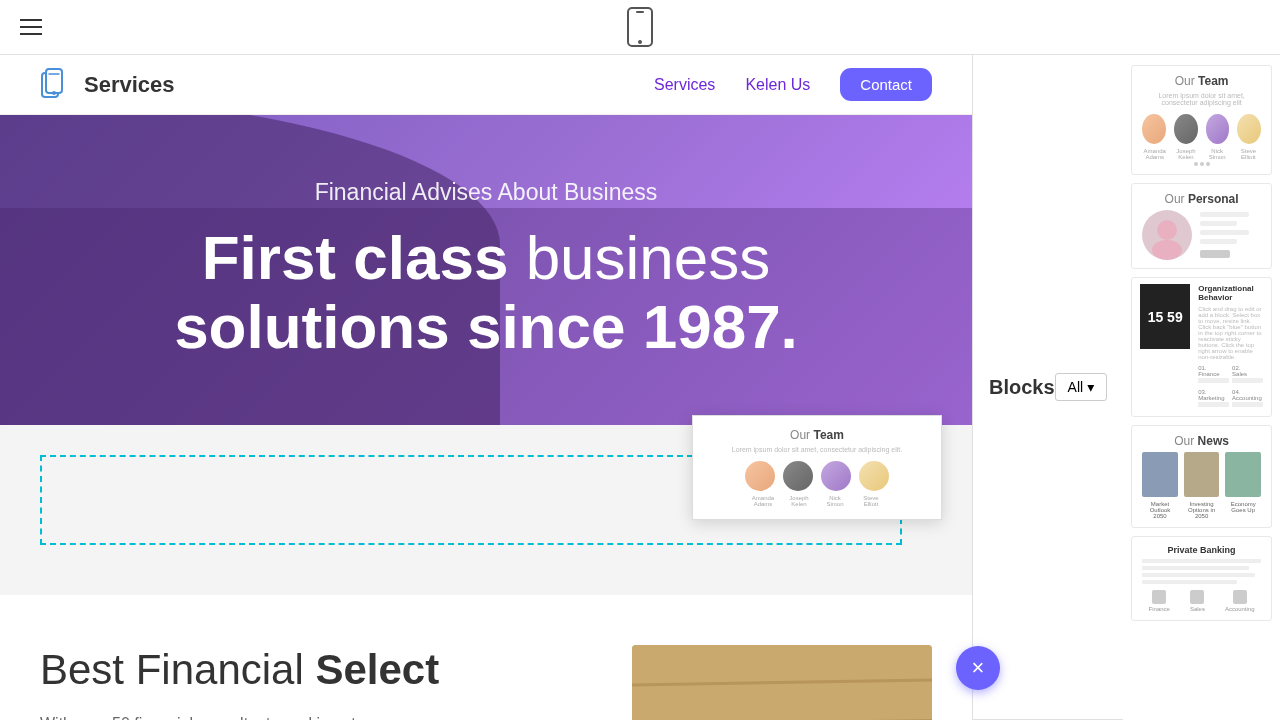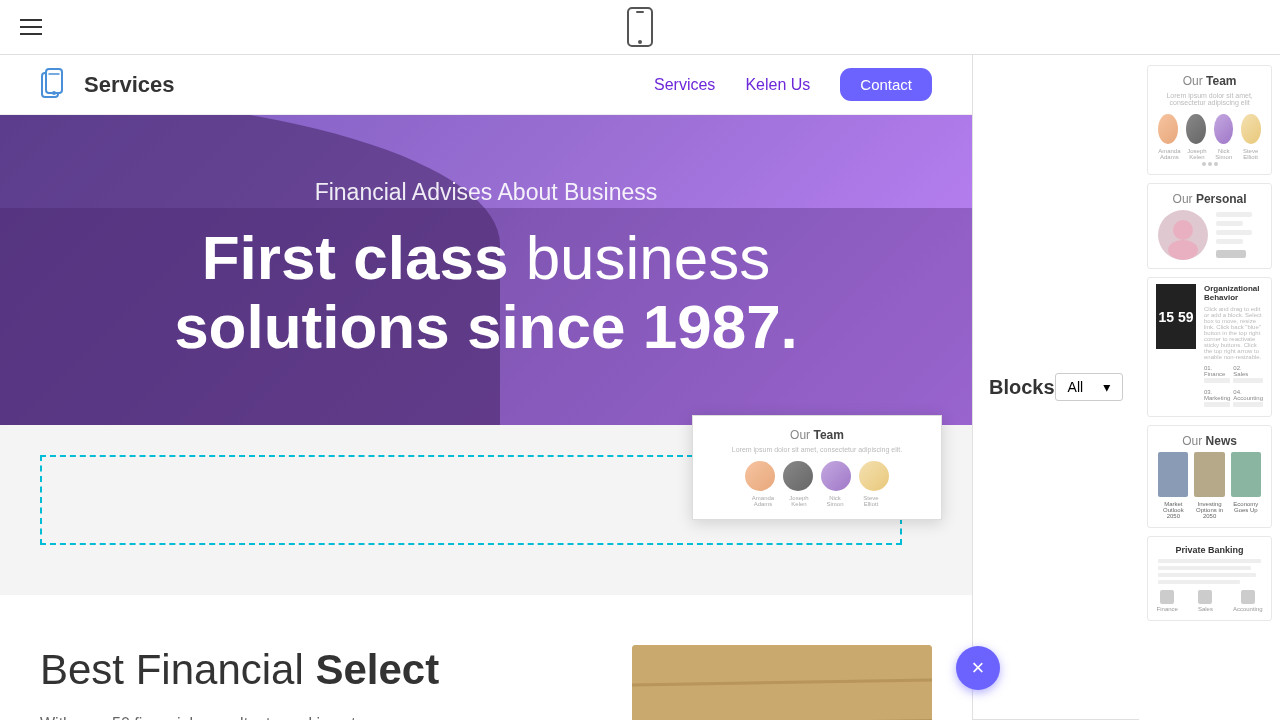--- a/index.html
+++ b/index.html
@@ -204,21 +204,21 @@
     }
     .blocks-filter-btn {
       background: #fff;
       border: 1px solid #ccc;
       padding: 5px 12px;
       border-radius: 3px;
       font-size: 14px;
       cursor: pointer;
       display: flex;
       align-items: center;
-      gap: 20px;
+      gap: 4px;
     }
     .blocks-list {
       flex: 1;
       overflow-y: auto;
       padding: 10px 8px;
       display: flex;
       flex-direction: column;
       gap: 8px;
     }
     .block-card {

